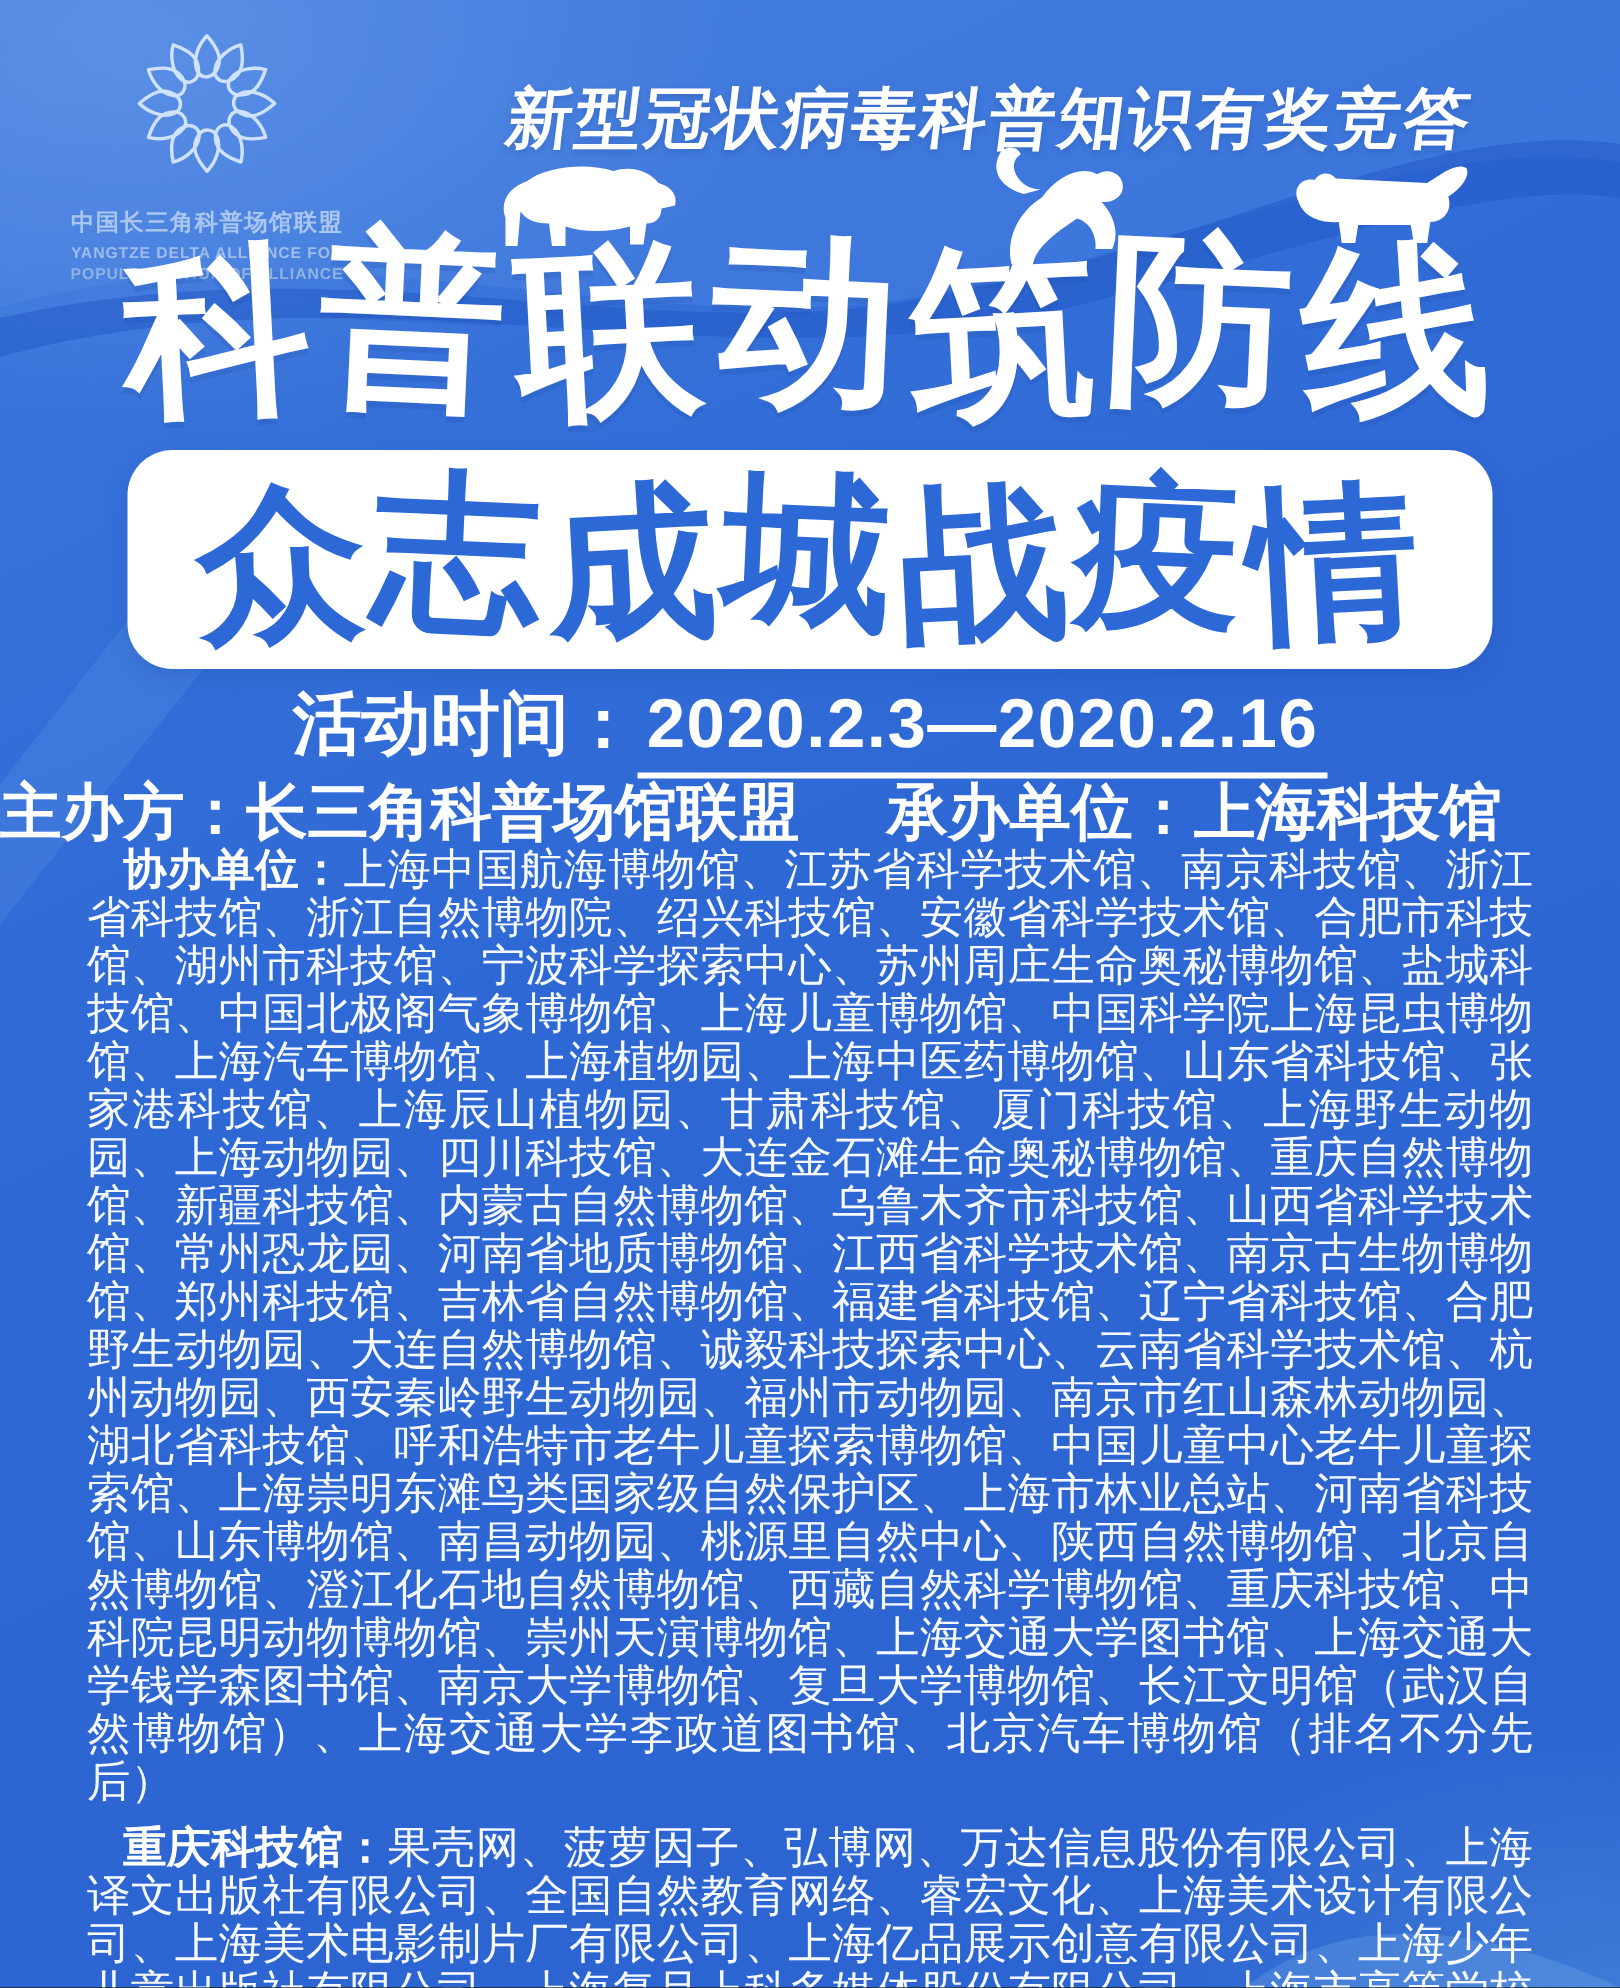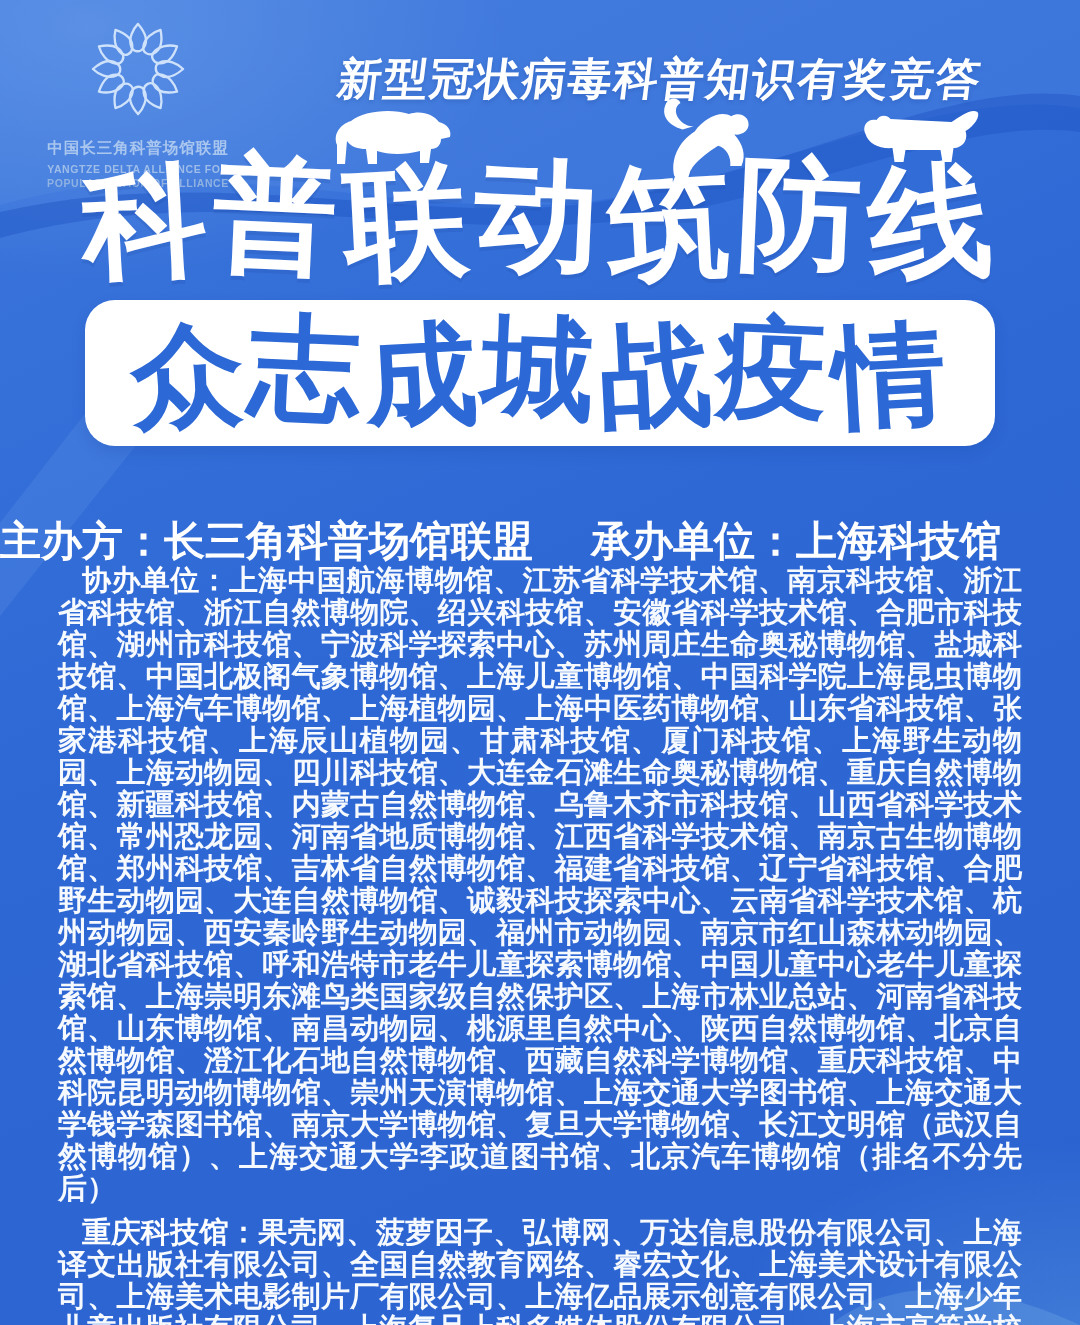--- a/index.html
+++ b/index.html
@@ -83,21 +83,21 @@
 
   
   .body-text{
     position:absolute;top:564px;left:58px;width:964px;
     color:#f6faff;font-size:29px;line-height:32px;
     text-align:justify;
   }
   .body-text p{margin:0;}
   .body-text p + p{margin-top:12px;}
   .para-label{font-weight:800;color:#ffffff;margin-left:24px;}
-  .para-body{font-weight:700;}
+  .para-body{font-weight:400;}
 </style>
 </head>
 <body>
 
 <div class="poster">
 
   <svg class="bg-waves" viewBox="0 0 1080 1325" preserveAspectRatio="none" aria-hidden="true">
     <path d="M0,205 C230,140 430,235 630,195 C810,158 960,88 1080,108 L1080,0 L0,0 Z" fill="#5a90e6" opacity="0.28"></path>
     <path d="M0,238 C240,172 470,258 690,210 C860,172 980,118 1080,132 L1080,96 C950,78 810,165 610,200 C430,232 230,160 0,212 Z" fill="#1f55c4" opacity="0.45"></path>
     <path d="M-60,600 L150,330 L200,365 L-15,635 Z" fill="#74a6f0" opacity="0.18"></path>
@@ -140,20 +140,23 @@
   <svg class="animal leopard" viewBox="0 0 125 70" aria-hidden="true">
     <path d="M6,30 C2,22 8,14 17,16 C20,11 27,10 31,15 L92,18 C101,12 112,4 118,8 C121,12 115,22 106,27 C109,36 103,44 94,44 L92,58 L83,58 L81,46 L46,46 L44,58 L35,58 L33,44 C20,45 9,40 6,30 Z"></path>
   </svg>
 
   <div class="main-title jumble"><span class="ch">科</span><span class="ch">普</span><span class="ch">联</span><span class="ch">动</span><span class="ch">筑</span><span class="ch">防</span><span class="ch">线</span></div>
 
   <div class="slogan-band">
     <div class="slogan-text jumble"><span class="ch">众</span><span class="ch">志</span><span class="ch">成</span><span class="ch">城</span><span class="ch">战</span><span class="ch">疫</span><span class="ch">情</span></div>
   </div>
 
+  <div class="schedule">
+    <span>活动时间：</span><span class="dates">2020.2.3—2020.2.16</span>
+  </div>
 
   <div class="organizers">
     <span>主办方：</span><span>长三角科普场馆联盟</span><span class="gap"></span><span>承办单位：</span><span>上海科技馆</span>
   </div>
 
   <div class="body-text">
     <p><span class="para-label">协办单位：</span><span class="para-body">上海中国航海博物馆、江苏省科学技术馆、南京科技馆、浙江省科技馆、浙江自然博物院、绍兴科技馆、安徽省科学技术馆、合肥市科技馆、湖州市科技馆、宁波科学探索中心、苏州周庄生命奥秘博物馆、盐城科技馆、中国北极阁气象博物馆、上海儿童博物馆、中国科学院上海昆虫博物馆、上海汽车博物馆、上海植物园、上海中医药博物馆、山东省科技馆、张家港科技馆、上海辰山植物园、甘肃科技馆、厦门科技馆、上海野生动物园、上海动物园、四川科技馆、大连金石滩生命奥秘博物馆、重庆自然博物馆、新疆科技馆、内蒙古自然博物馆、乌鲁木齐市科技馆、山西省科学技术馆、常州恐龙园、河南省地质博物馆、江西省科学技术馆、南京古生物博物馆、郑州科技馆、吉林省自然博物馆、福建省科技馆、辽宁省科技馆、合肥野生动物园、大连自然博物馆、诚毅科技探索中心、云南省科学技术馆、杭州动物园、西安秦岭野生动物园、福州市动物园、南京市红山森林动物园、湖北省科技馆、呼和浩特市老牛儿童探索博物馆、中国儿童中心老牛儿童探索馆、上海崇明东滩鸟类国家级自然保护区、上海市林业总站、河南省科技馆、山东博物馆、南昌动物园、桃源里自然中心、陕西自然博物馆、北京自然博物馆、澄江化石地自然博物馆、西藏自然科学博物馆、重庆科技馆、中科院昆明动物博物馆、崇州天演博物馆、上海交通大学图书馆、上海交通大学钱学森图书馆、南京大学博物馆、复旦大学博物馆、长江文明馆（武汉自然博物馆）、上海交通大学李政道图书馆、北京汽车博物馆（排名不分先后）</span></p>
     <p><span class="para-label">重庆科技馆：</span><span class="para-body">果壳网、菠萝因子、弘博网、万达信息股份有限公司、上海译文出版社有限公司、全国自然教育网络、睿宏文化、上海美术设计有限公司、上海美术电影制片厂有限公司、上海亿品展示创意有限公司、上海少年儿童出版社有限公司、上海复旦上科多媒体股份有限公司、上海市高等学校图书情报工作委员会、佰路得信息技术（上海）有限公司、长三角高校图书馆联盟、上海宽创国际文化科技股份有限公司、闪酷艺术设计（上海）有限公司</span></p>
   </div>
 

